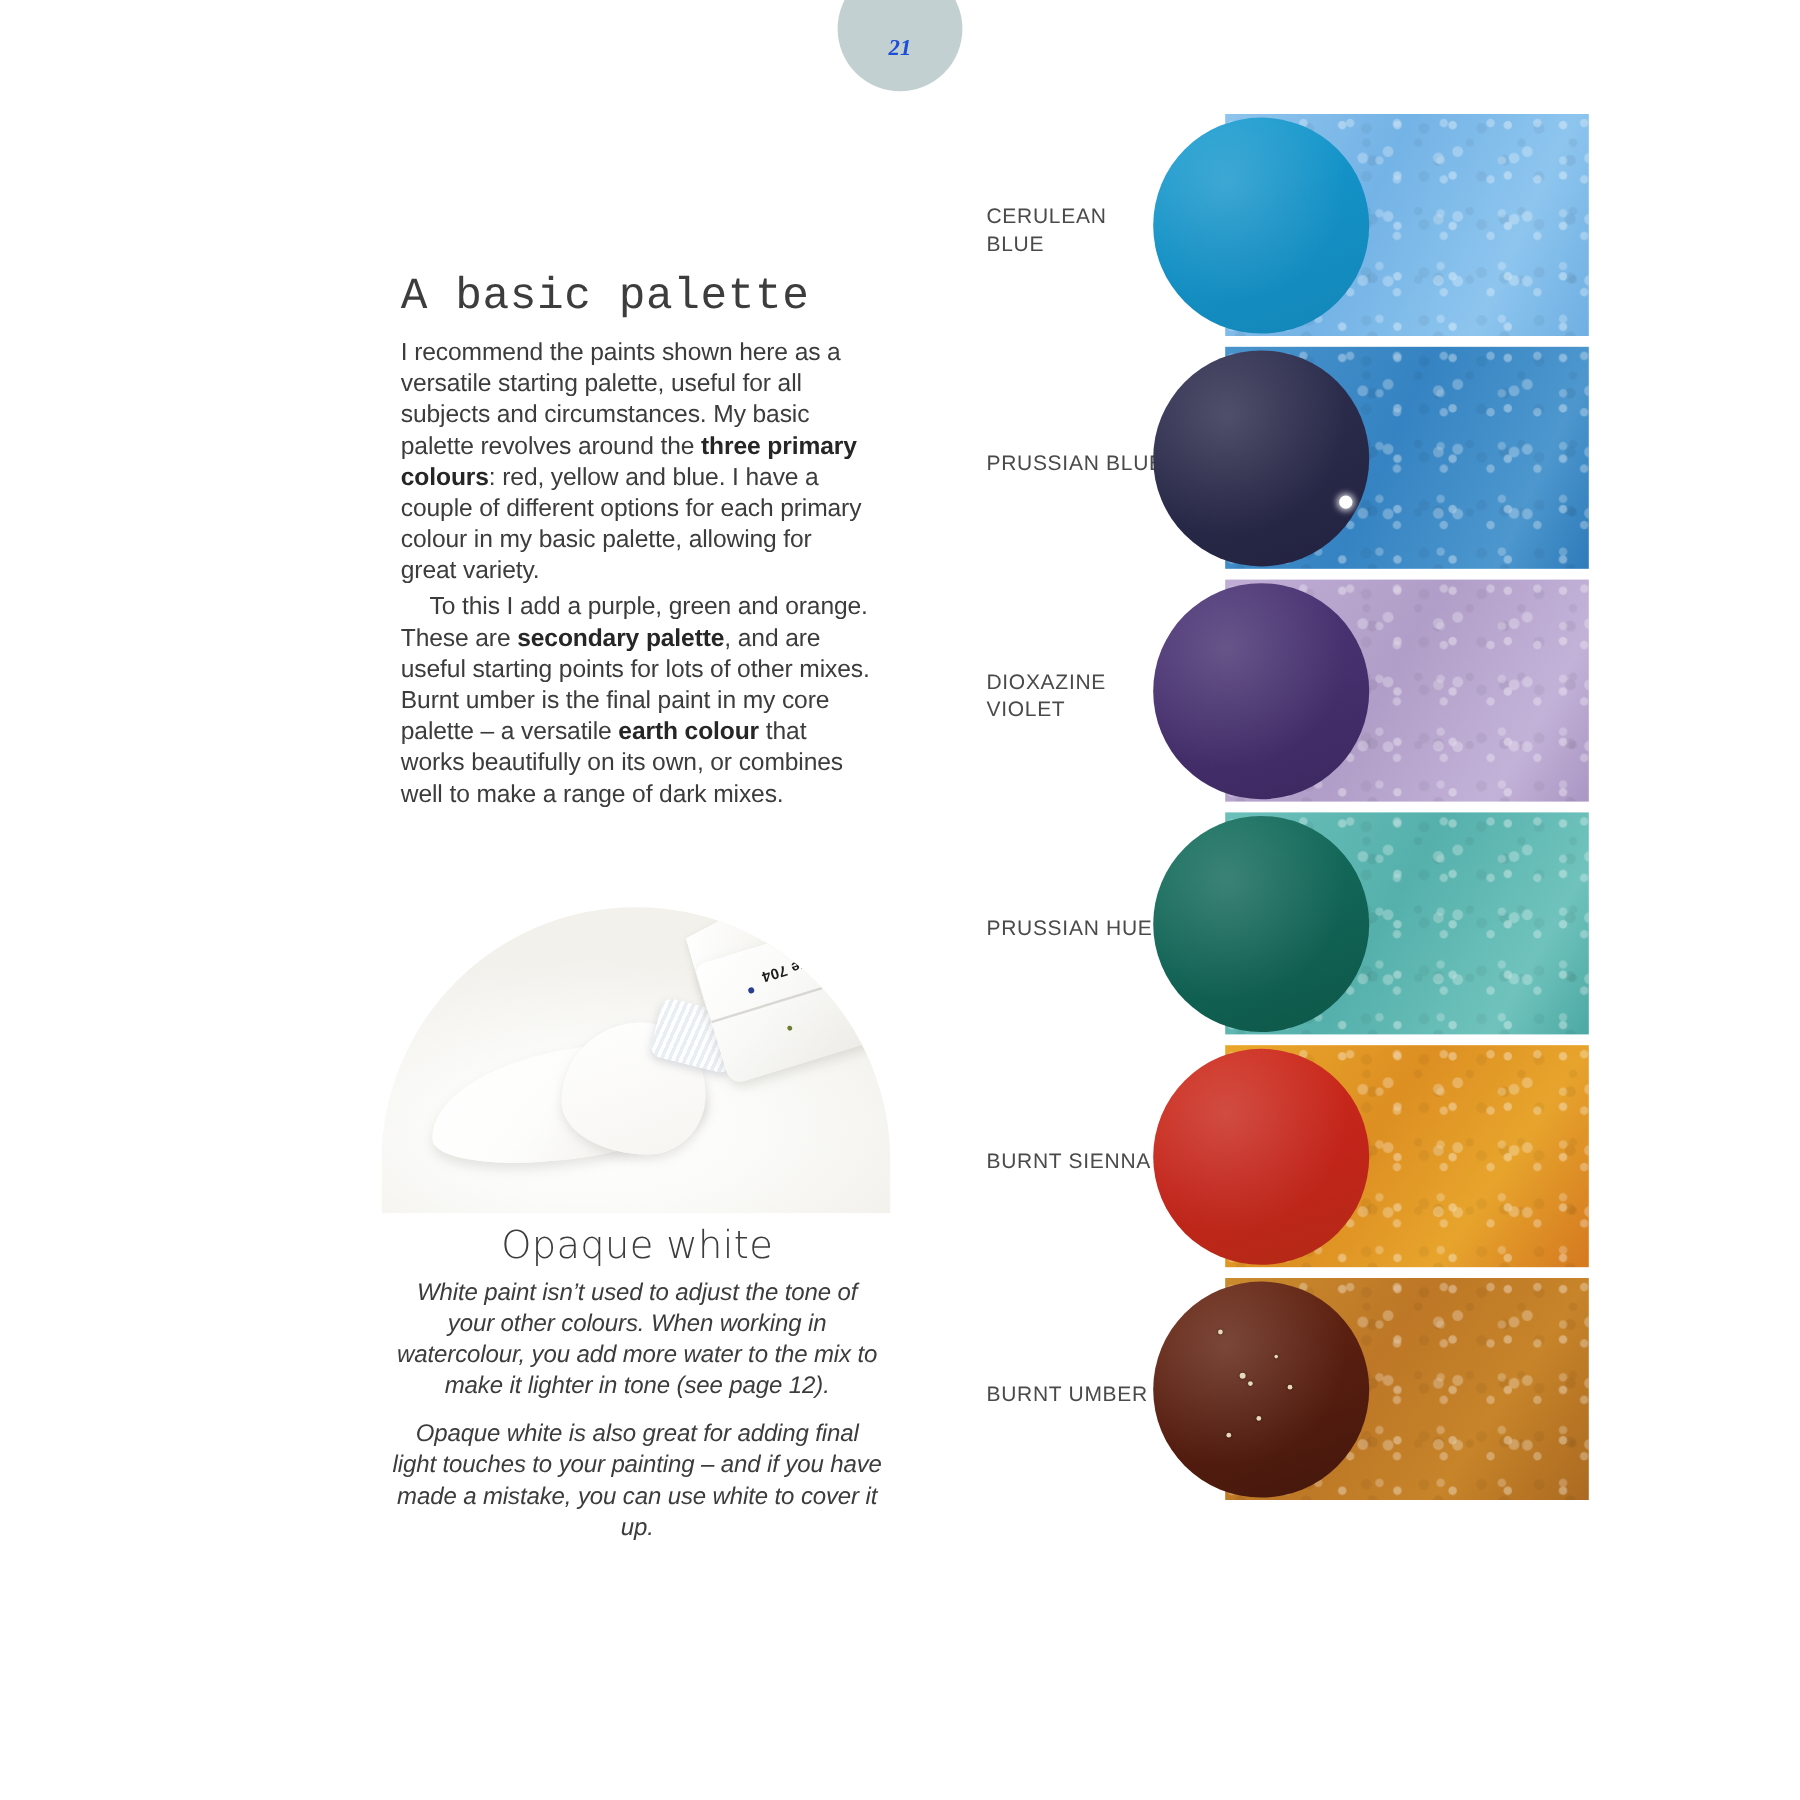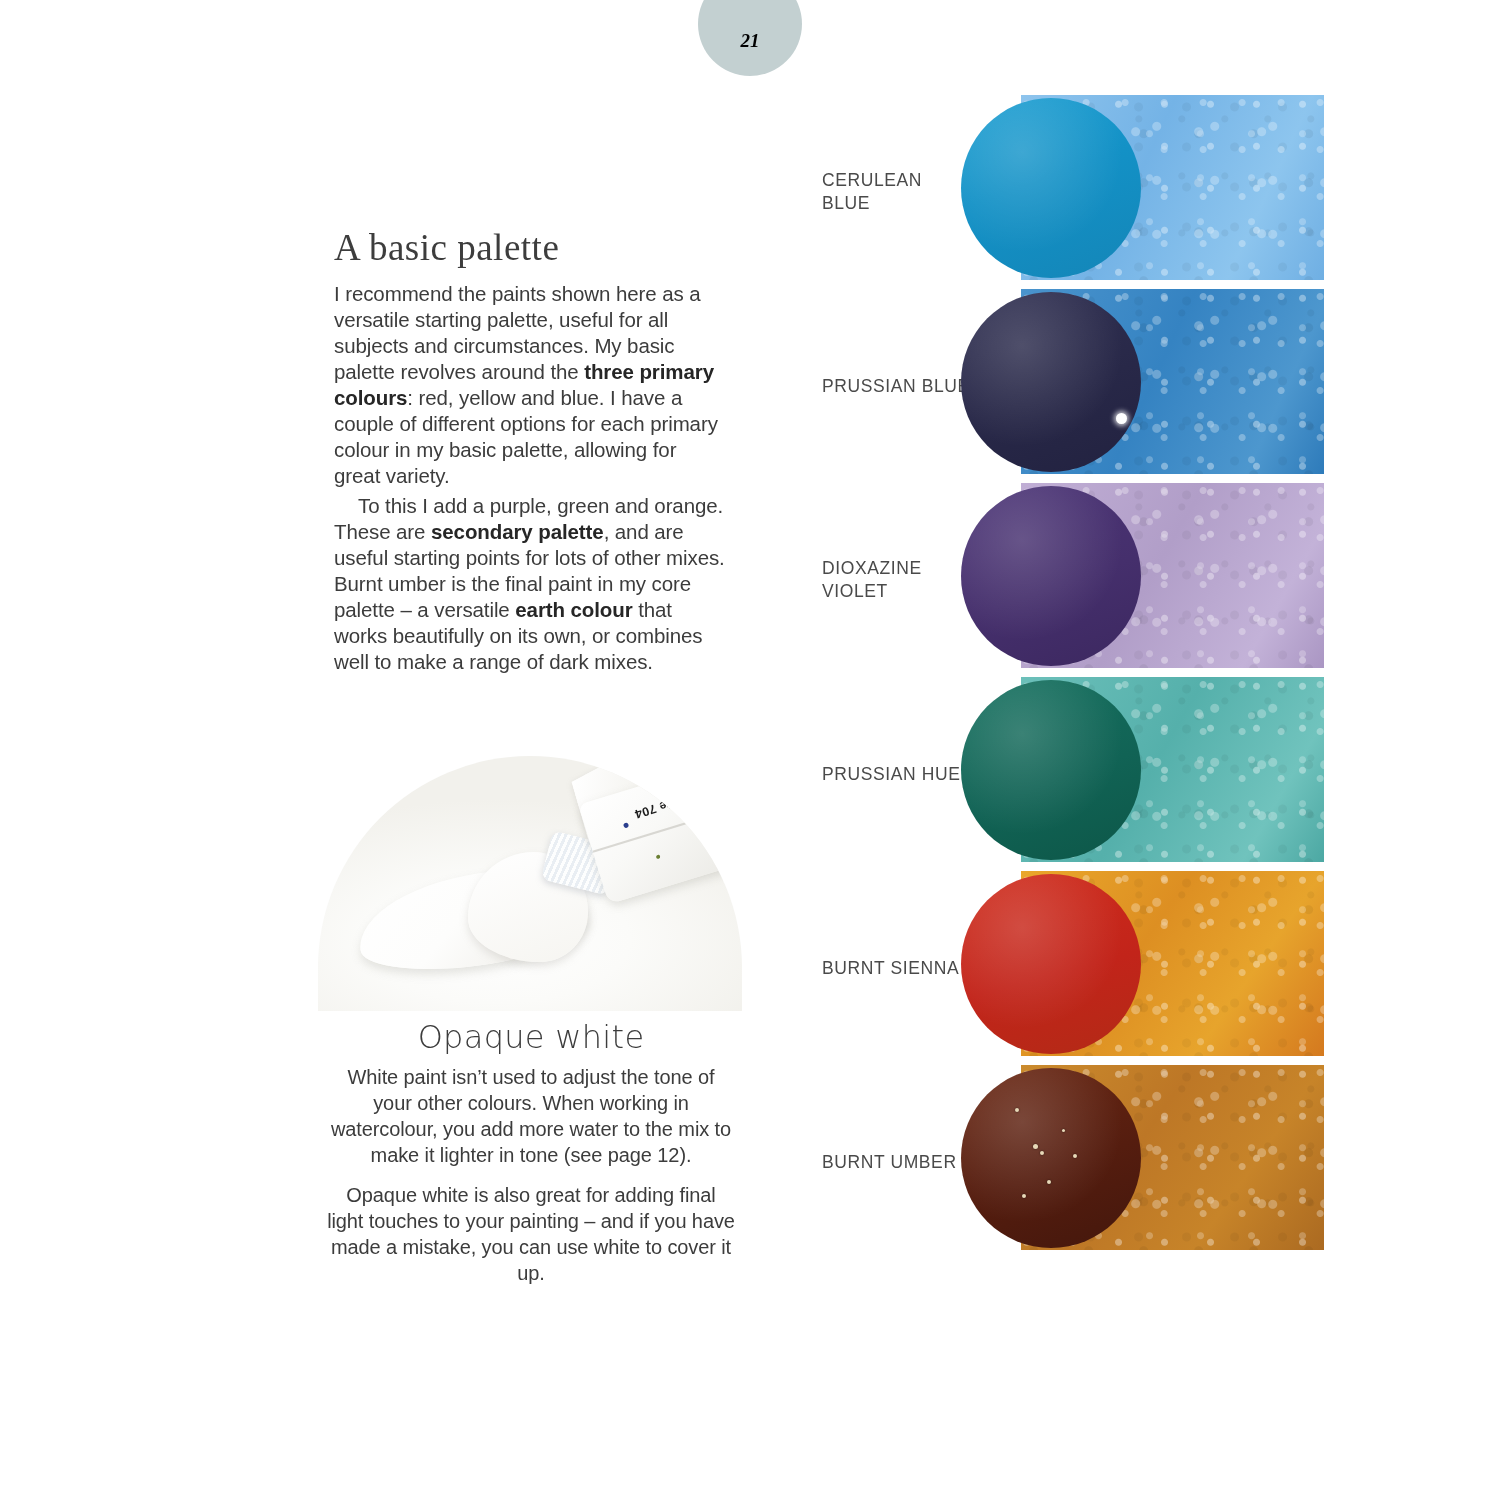--- a/index.html
+++ b/index.html
@@ -19,32 +19,32 @@
     width:104px; height:104px;
     border-radius:50%;
     background:#c3d0d1;
     display:flex;align-items:center;justify-content:center;
   }
   #page-badge .num{
     margin-top:34px;
     font-style:italic;
     font-weight:700;
     font-size:19px;
-    color:#000000;
+    color:#1d4ed8;
     font-family:"Liberation Serif", serif;
   }
 
   
   #text-col{
     position:absolute;
     left:334px; top:228px;
     width:392px;
   }
   #page-title{
-    font-family:Liberation Serif, serif;
+    font-family:Liberation Mono, monospace;
     font-weight:300;
     font-size:37px;
     letter-spacing:.5px;
     color:#3d3d3d;
     margin:0 0 12px 0;
     line-height:1.1;
   }
   .body-p{
     font-size:20.5px;
     line-height:26px;
@@ -146,20 +146,21 @@
     color:#3d3d3d;
     margin:0 0 8px 0;
     letter-spacing:.3px;
   }
   .white-p{
     font-size:20px;
     line-height:26px;
     color:#3c3c3c;
     margin:0 0 14px 0;
     letter-spacing:-.1px;
+    font-style:italic;
   }
 
   
   #swatches{
     position:absolute;
     left:814px; top:95px;
     width:512px;
   }
   .swatch-row{
     position:relative;

